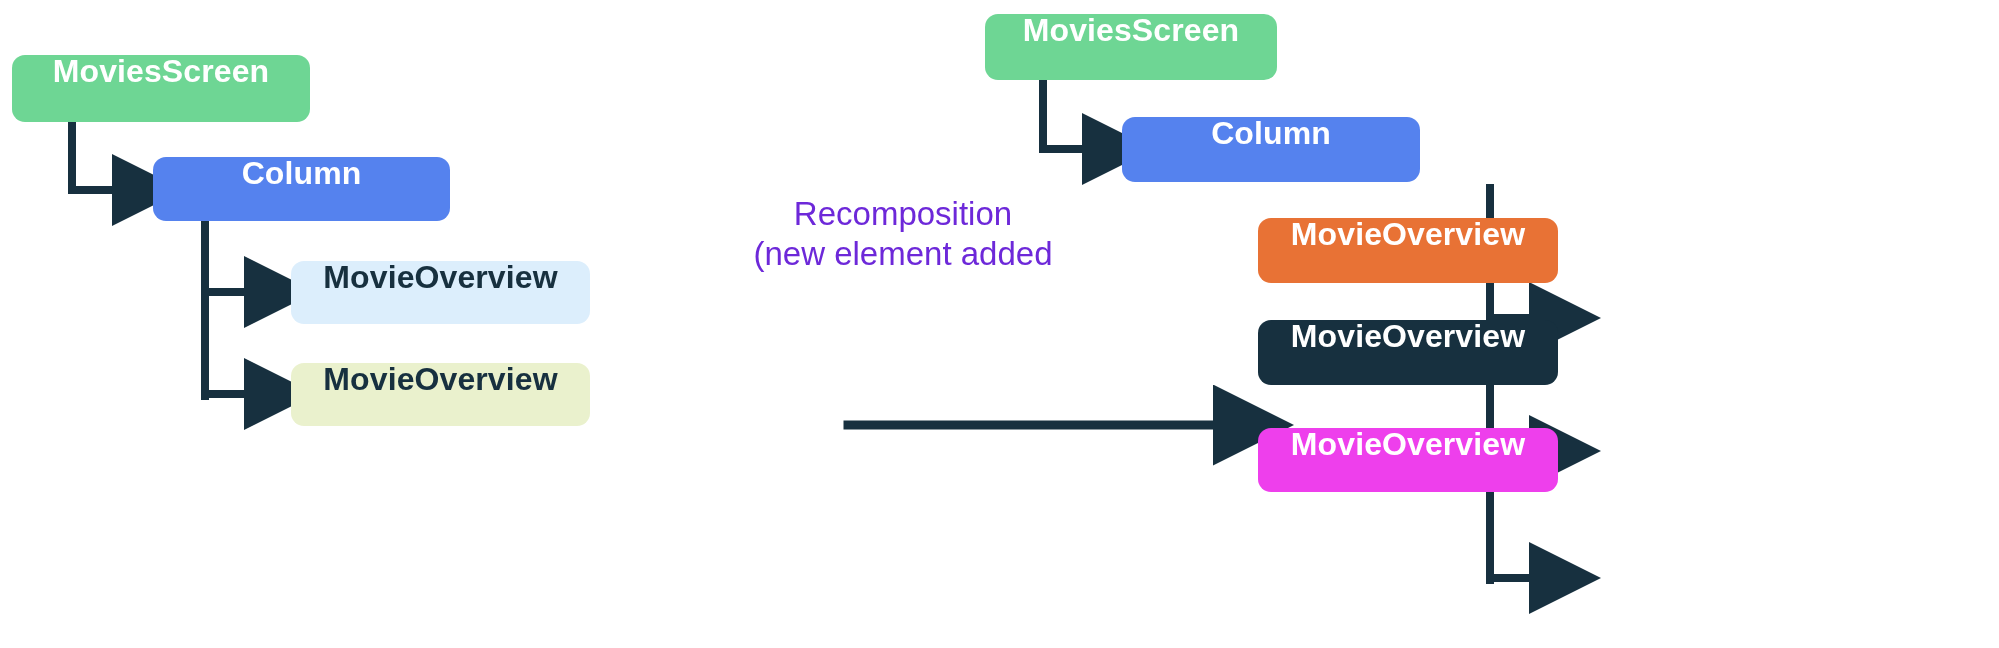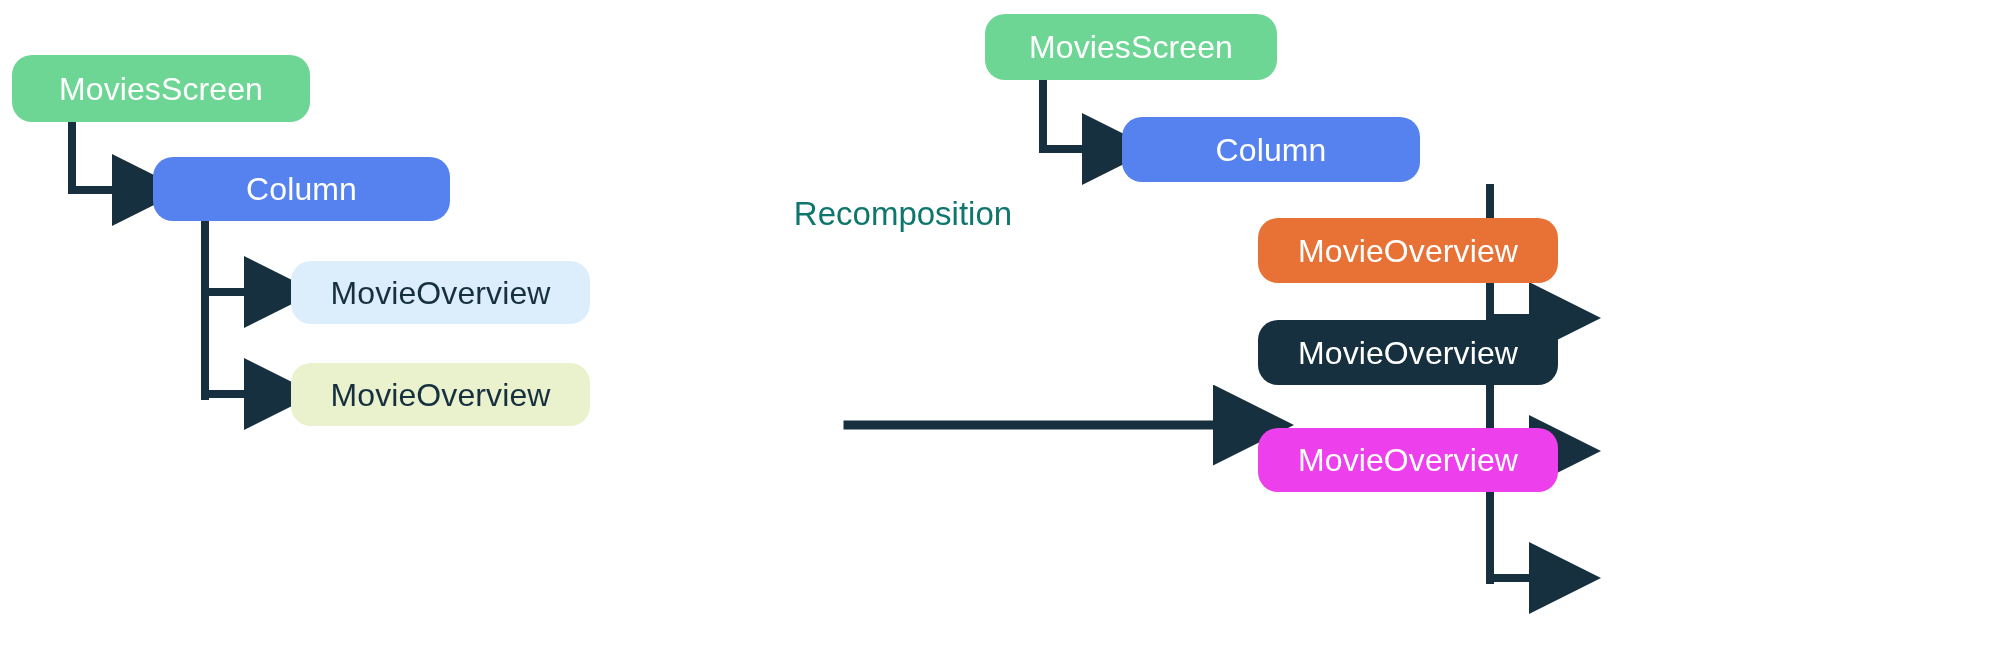--- a/index.html
+++ b/index.html
@@ -8,26 +8,25 @@
     width:1999px;height:648px;
     background:#ffffff;
     font-family:"Liberation Sans","DejaVu Sans",sans-serif;
     overflow:hidden;
     position:relative;
   }
   #stage{position:absolute;left:0;top:0;width:1999px;height:648px;}
   .node{
     position:absolute;
     box-sizing:border-box;
-    border-radius:20px;
+    border-radius:13px;
     display:flex;
-    align-items:center;
     justify-content:center;
     font-size:32px;
-    font-weight:400;
+    font-weight:700;
     letter-spacing:0.1px;
     white-space:nowrap;
     line-height:1;
   }
   .connectors{position:absolute;left:0;top:0;width:1999px;height:648px;pointer-events:none;}
   .caption{
     position:absolute;
     text-align:center;
     font-size:33px;
     line-height:1.22;
@@ -78,22 +77,23 @@
   <div class="node" style="left: 153px; top: 157px; width: 297px; height: 64px; background: rgb(85, 130, 238); color: rgb(255, 255, 255);">
     <span>Column</span>
   </div>
   <div class="node" style="left: 291px; top: 261px; width: 299px; height: 63px; background: rgb(220, 238, 252); color: rgb(23, 48, 63);">
     <span>MovieOverview</span>
   </div>
   <div class="node" style="left: 291px; top: 363px; width: 299px; height: 63px; background: rgb(234, 241, 205); color: rgb(23, 48, 63);">
     <span>MovieOverview</span>
   </div>
 
-  <div class="caption" style="left: 673px; top: 194px; width: 460px; color: #0f766e;">
+  <div class="caption" style="left: 673px; top: 194px; width: 460px; color: #6d28d9;">
     <div>Recomposition</div>
+    <div>(new element added</div>
   </div>
 
   <div class="node" style="left: 985px; top: 14px; width: 292px; height: 66px; background: rgb(110, 214, 148); color: rgb(255, 255, 255);">
     <span>MoviesScreen</span>
   </div>
   <div class="node" style="left: 1122px; top: 117px; width: 298px; height: 65px; background: rgb(85, 130, 238); color: rgb(255, 255, 255);">
     <span>Column</span>
   </div>
   <div class="node" style="left: 1258px; top: 218px; width: 300px; height: 65px; background: rgb(232, 114, 53); color: rgb(255, 255, 255);">
     <span>MovieOverview</span>

